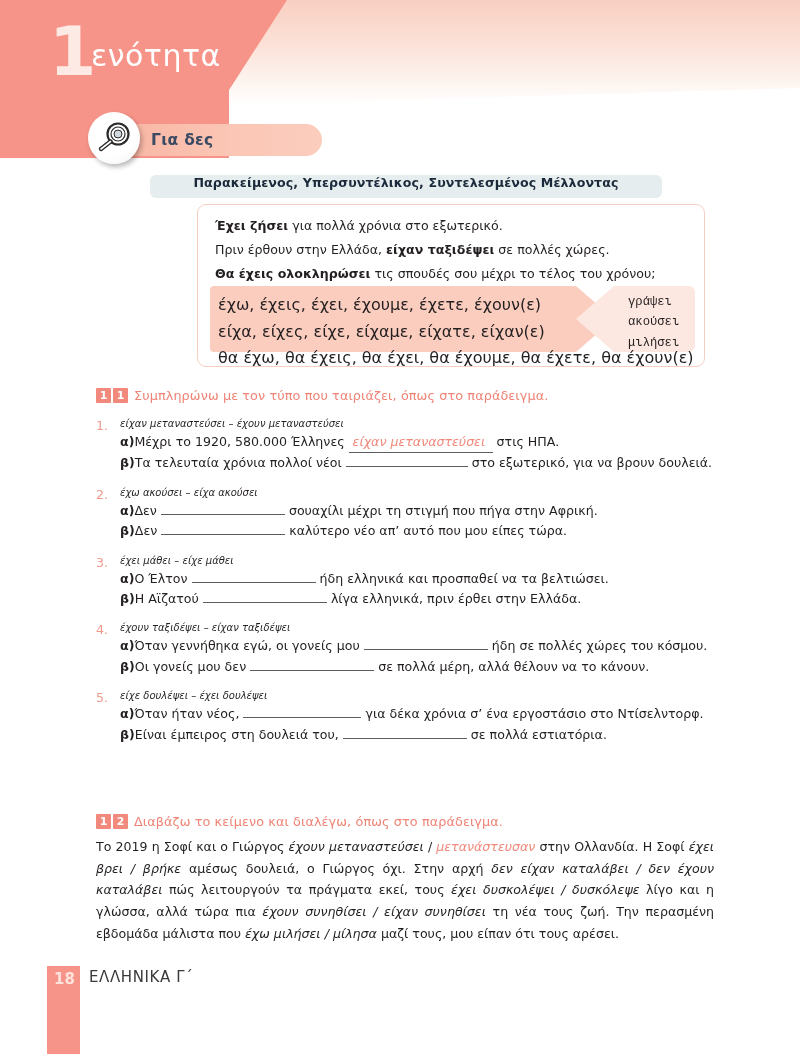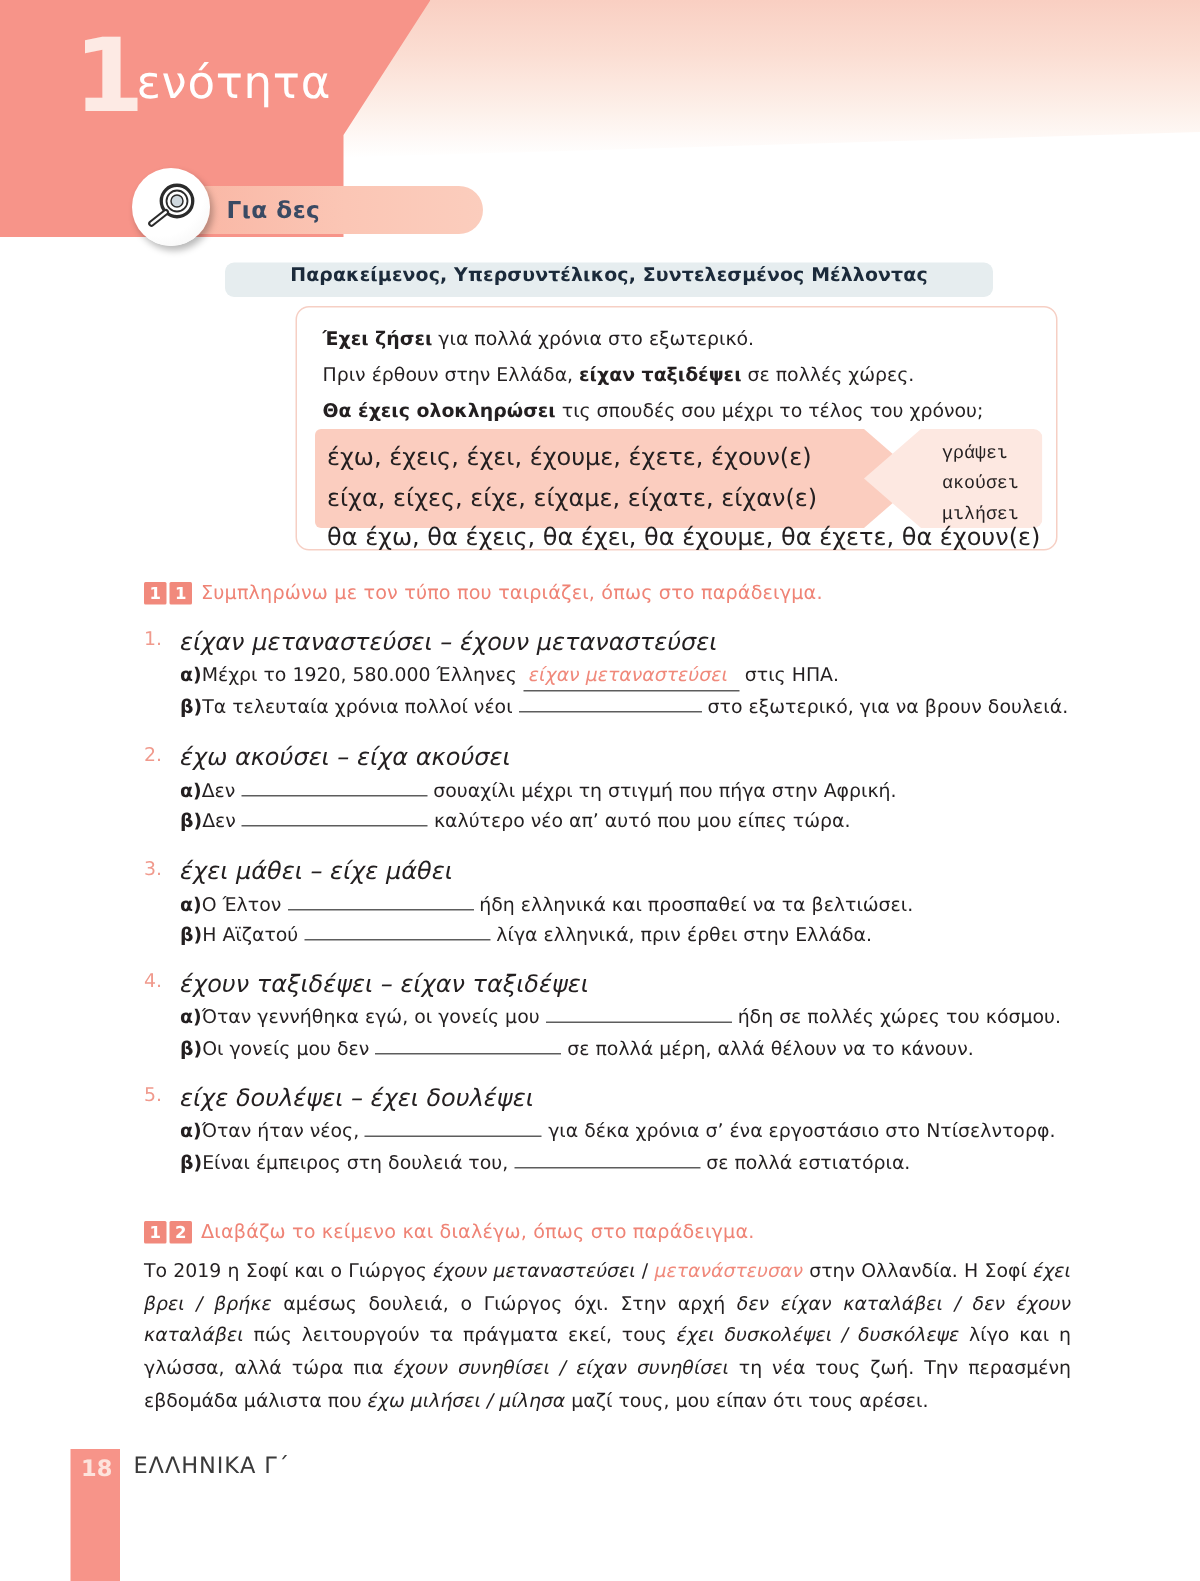--- a/index.html
+++ b/index.html
@@ -198,21 +198,21 @@
   .item-num {
     position: absolute;
     left: 0; top: 0;
     width: 18px;
     font-size: 12.6px;
     color: #f09a8d;
   }
   .item-body { margin-left: 24px; }
   .prompt {
     font-style: italic;
-    font-size: 16px;
+    font-size: 10px;
     color: #231f20;
     margin-bottom: 3px;
   }
   .subline {
     font-size: 12.6px;
     line-height: 1.62;
     color: #231f20;
   }
   .sublabel { font-weight: 700; }
   .blank {

